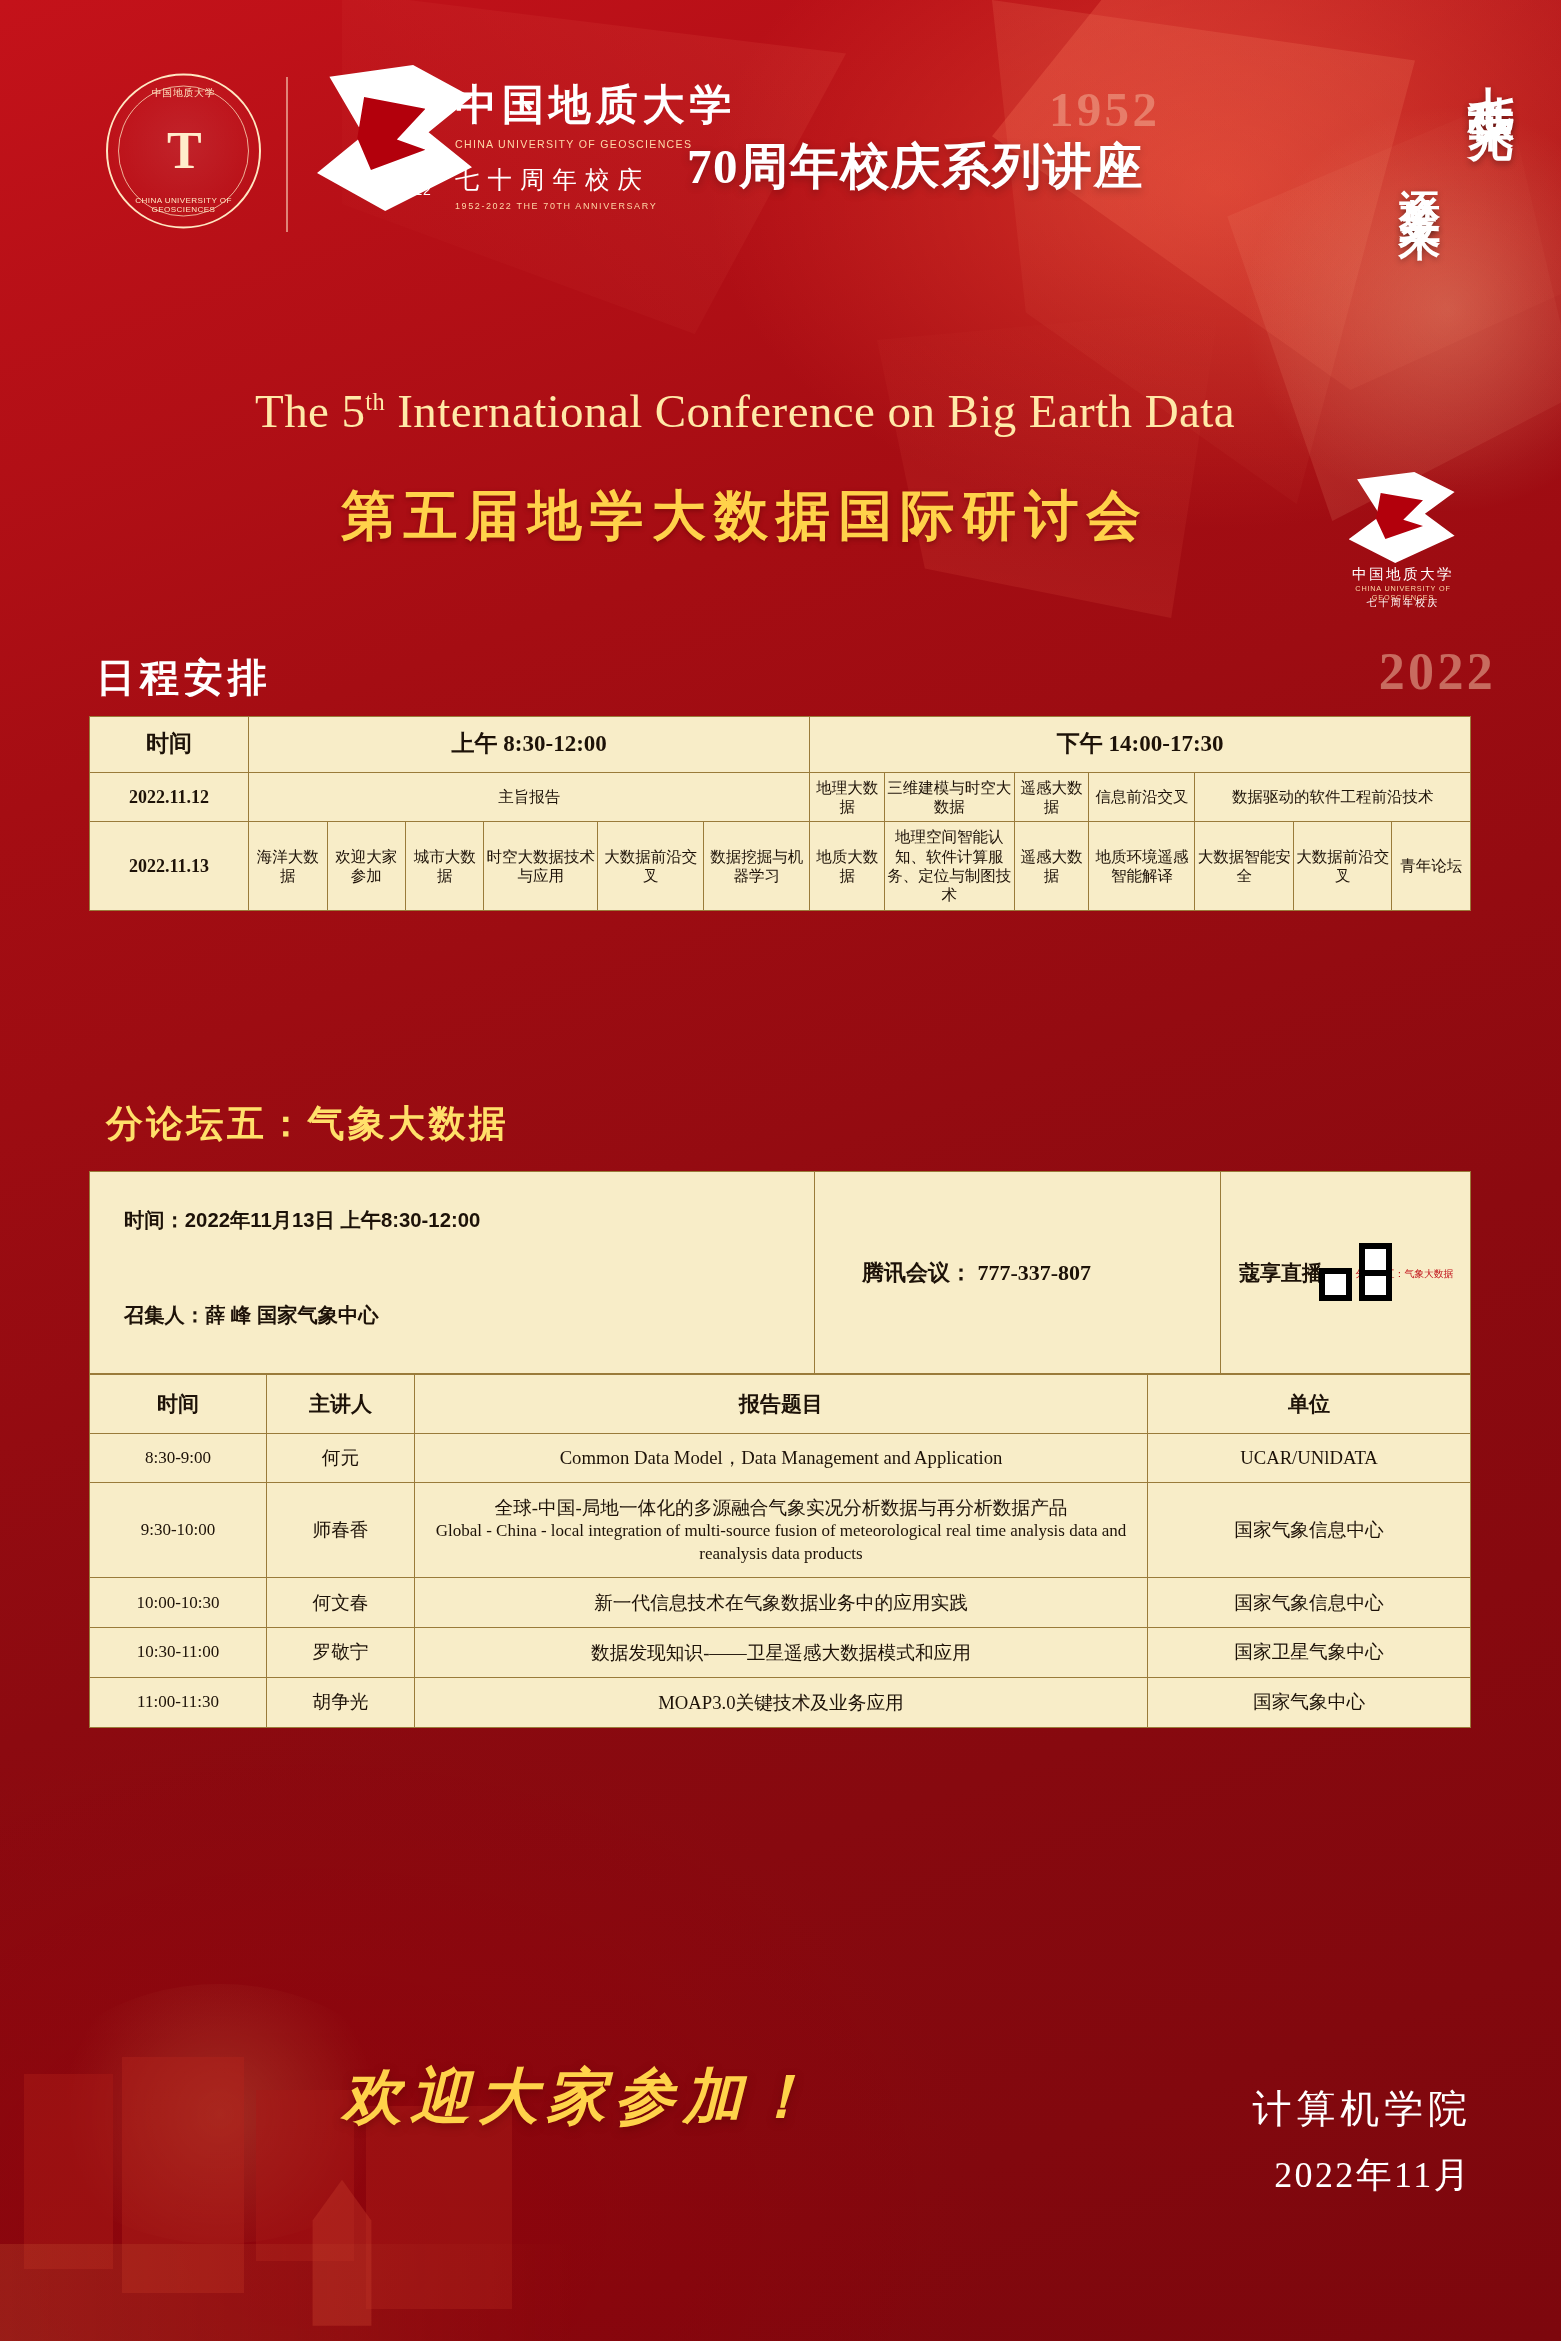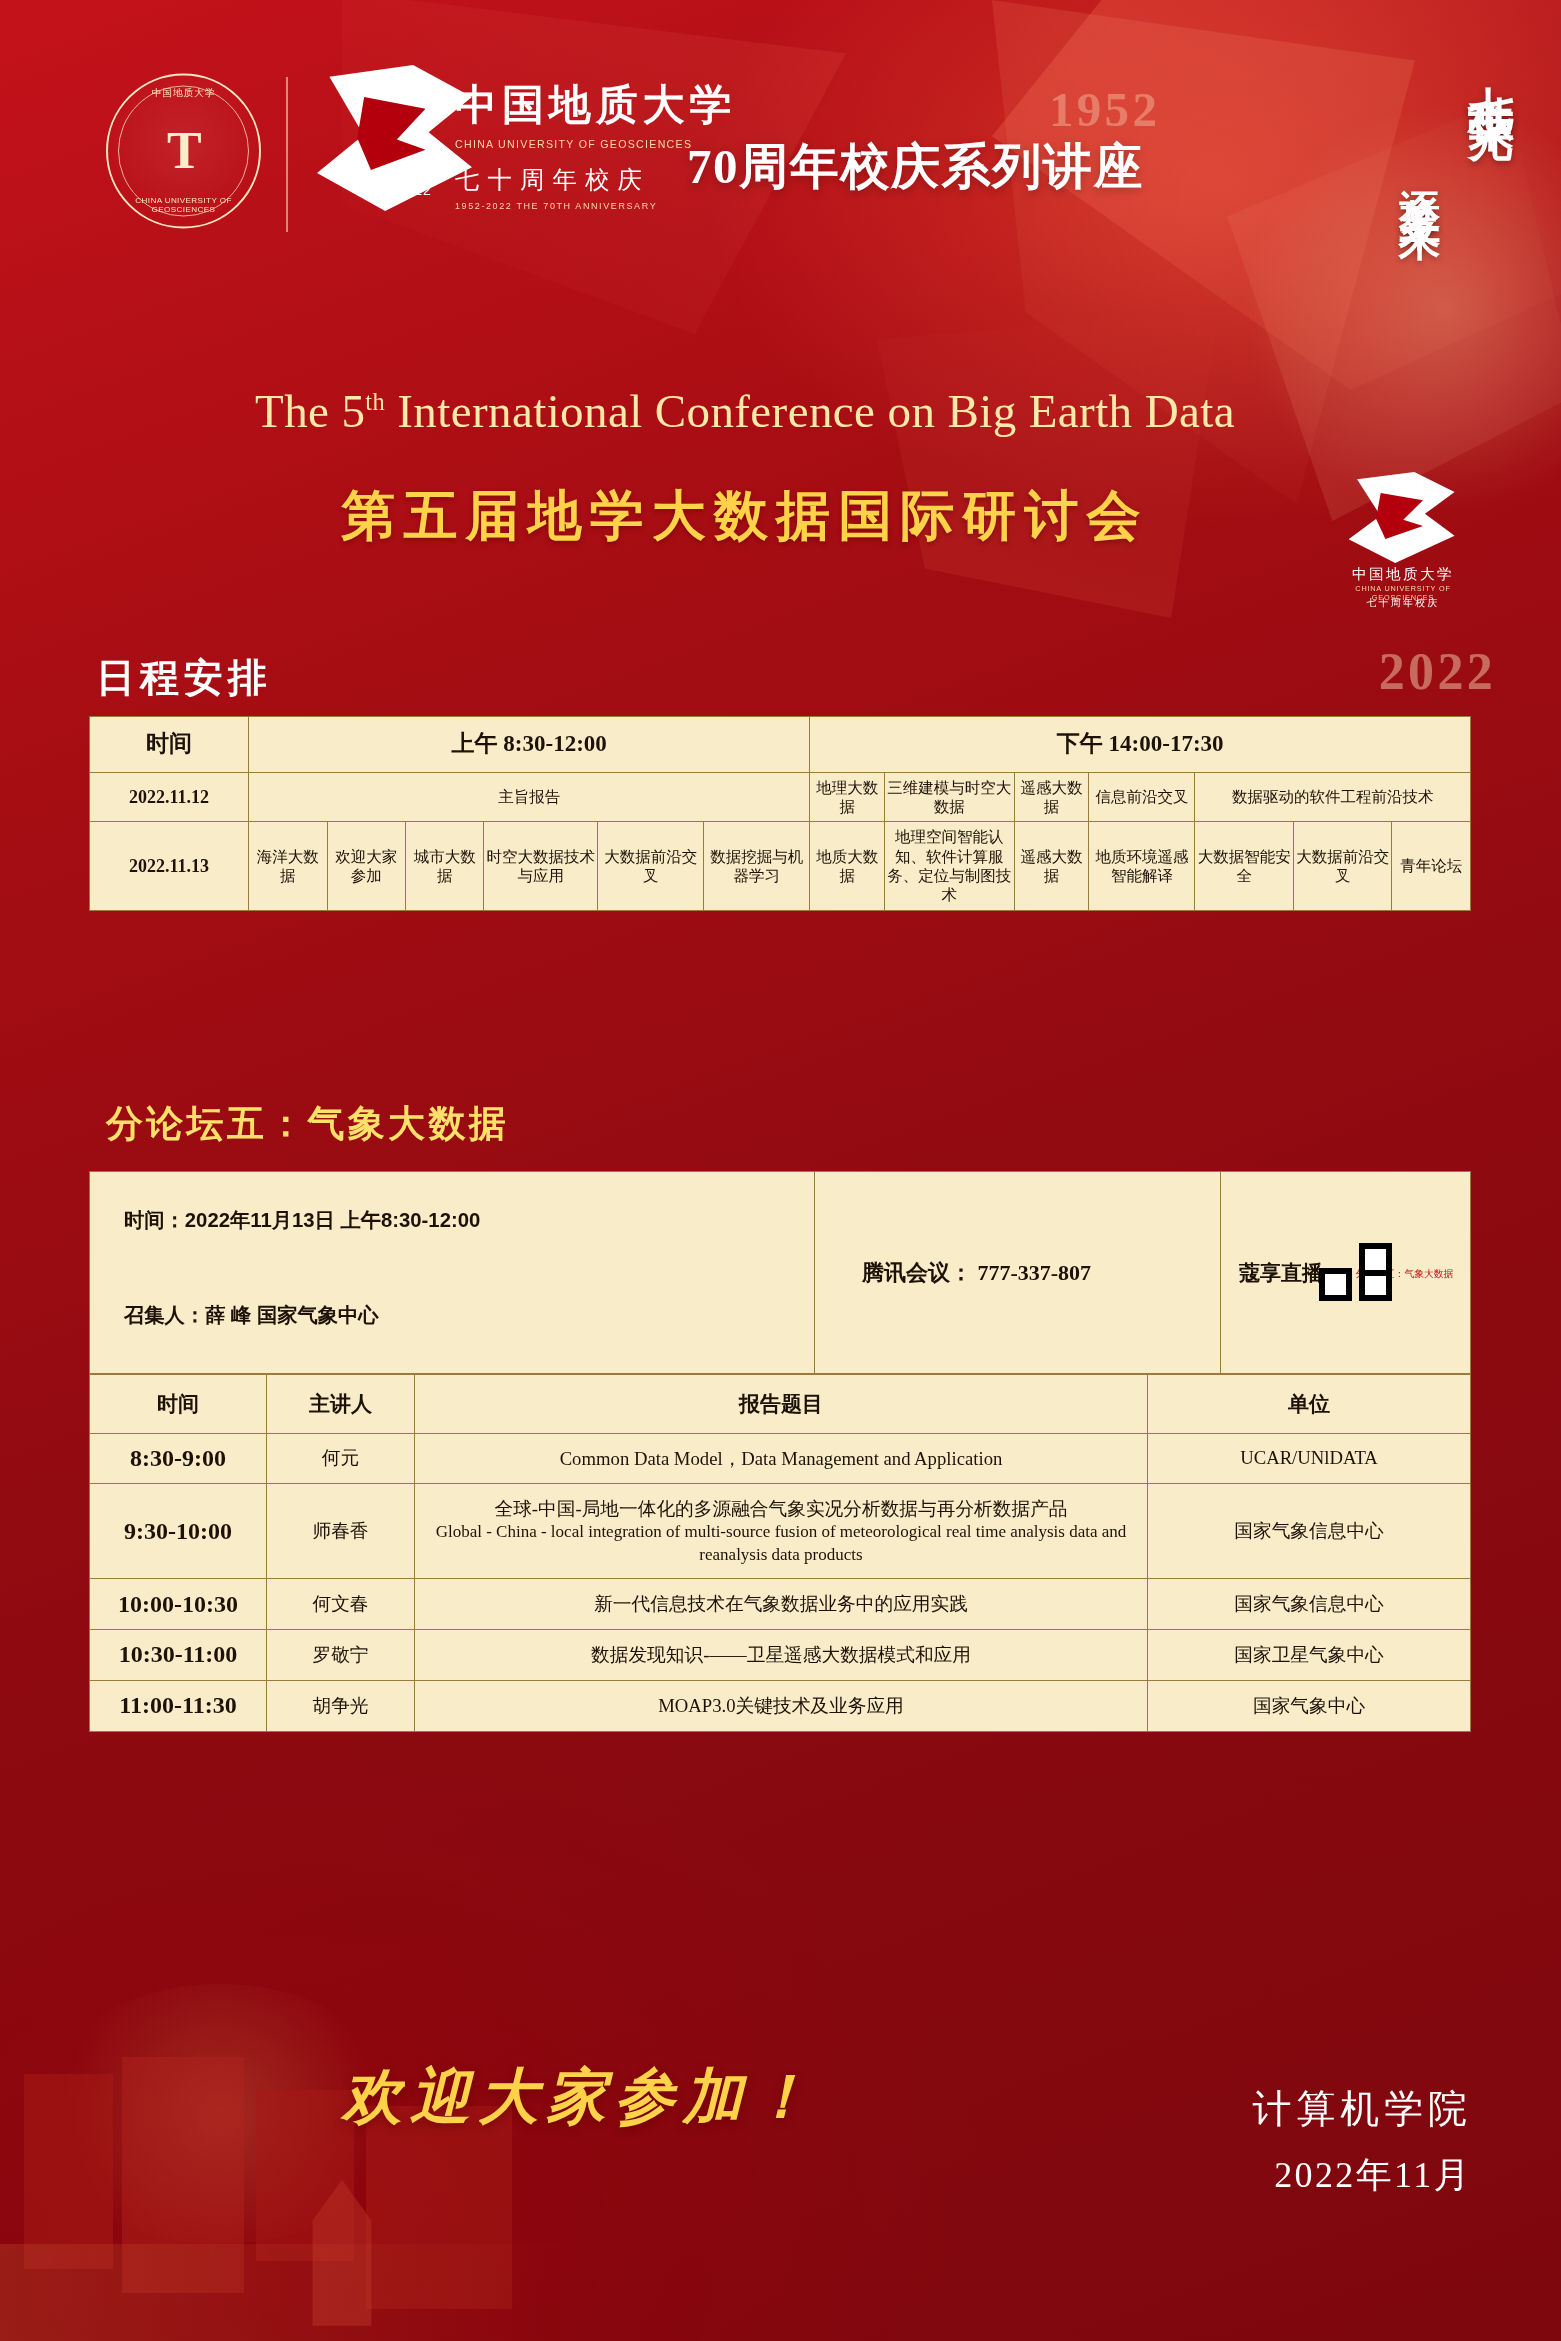--- a/index.html
+++ b/index.html
@@ -140,21 +140,21 @@
   .qr:before,.qr:after{content:"";position:absolute;width:33px;height:33px;background:#fff;
       border:6.5px solid #000;box-sizing:border-box;}
   .qr:before{left:3.3px;top:3.3px;}
   .qr:after{right:3.3px;top:3.3px;}
   .qr-eye3{position:absolute;left:3.3px;bottom:3.3px;width:33px;height:33px;background:#fff;border:6.5px solid #000;box-sizing:border-box;}
   .qr-cap{margin-top:2.4px;font-size:9.8px;color:#c01018;font-family:"Liberation Serif",serif;}
 
   #agenda-table{left:89px;top:1374px;width:1382px;background:#f8edc8;}
   #agenda-table td{padding:11.4px 6.5px;font-family:"Liberation Serif",serif;color:#1d1208;}
   #agenda-table .hdr td{font-size:21px;font-weight:700;padding:14.6px 6.5px;}
-  #agenda-table .c-time{width:163px;font-size:24px;font-weight:bold;}
+  #agenda-table .c-time{width:163px;font-size:17px;}
   #agenda-table .c-spk{width:134px;font-size:18.7px;}
   #agenda-table .c-title{font-size:18.7px;line-height:1.35;}
   #agenda-table .c-org{width:309px;font-size:18.7px;}
   .title-en{font-size:17px;display:block;}
 
   
   .welcome{position:absolute;left:342px;top:2057px;font-size:60px;font-weight:700;color:#ffd24a;
       font-family:"Liberation Serif",serif;letter-spacing:8.1px;font-style:italic;
       text-shadow:0 3.3px 8.1px rgba(90,0,0,.5);}
   .footer-right{position:absolute;right:89px;top:2082px;text-align:right;color:#fff;

